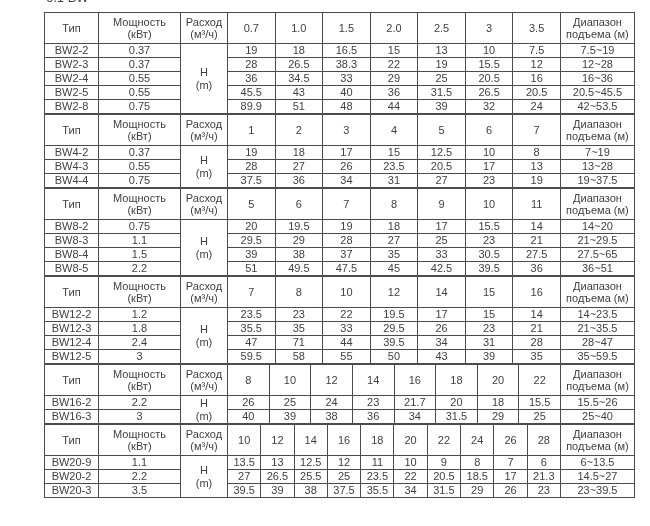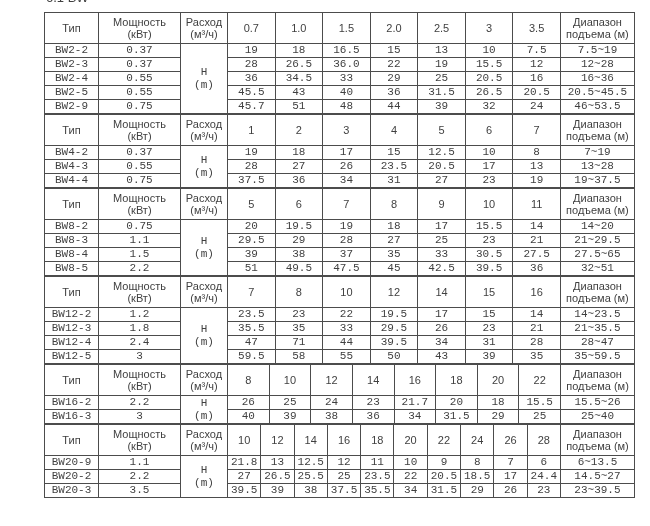--- a/index.html
+++ b/index.html
@@ -38,21 +38,21 @@
     text-align: center;
     vertical-align: middle;
     padding: 0;
     font-weight: normal;
     font-size: 11px;
     line-height: 1.12;
     overflow: hidden;
     white-space: nowrap;
   }
   tr.head-row { height: 31px; }
-  tr.data-row { height: 14px; font-family: Liberation Mono, monospace; }
+  tr.data-row { height: 14px; }
   th.type-h { font-size: 15px; }
   td.h-cell  { font-size: 11.5px; }
   .cell-line { display: block; }
 </style>
 </head>
 <body>
 
 <div class="page-label">6.1 BW</div>
 <div class="tables-wrap">
     <table class="spec-table">
@@ -106,21 +106,21 @@
           <td>13</td>
           <td>10</td>
           <td>7.5</td>
           <td>7.5~19</td>
         </tr>
         <tr class="data-row">
           <td>BW2-3</td>
           <td>0.37</td>
           <td>28</td>
           <td>26.5</td>
-          <td>36.0</td>
+          <td>38.3</td>
           <td>22</td>
           <td>19</td>
           <td>15.5</td>
           <td>12</td>
           <td>12~28</td>
         </tr>
         <tr class="data-row">
           <td>BW2-4</td>
           <td>0.55</td>
           <td>36</td>
@@ -138,30 +138,30 @@
           <td>45.5</td>
           <td>43</td>
           <td>40</td>
           <td>36</td>
           <td>31.5</td>
           <td>26.5</td>
           <td>20.5</td>
           <td>20.5~45.5</td>
         </tr>
         <tr class="data-row">
-          <td>BW2-9</td>
+          <td>BW2-8</td>
           <td>0.75</td>
-          <td>45.7</td>
+          <td>89.9</td>
           <td>51</td>
           <td>48</td>
           <td>44</td>
           <td>39</td>
           <td>32</td>
           <td>24</td>
-          <td>46~53.5</td>
+          <td>42~53.5</td>
         </tr>
       </tbody>
     </table>
     <table class="spec-table">
       <colgroup>
         <col style="width: 54px;">
         <col style="width: 82px;">
         <col style="width: 47px;">
         <col style="width: 47.5714px;">
         <col style="width: 47.5714px;">
@@ -317,21 +317,21 @@
         <tr class="data-row">
           <td>BW8-5</td>
           <td>2.2</td>
           <td>51</td>
           <td>49.5</td>
           <td>47.5</td>
           <td>45</td>
           <td>42.5</td>
           <td>39.5</td>
           <td>36</td>
-          <td>32~51</td>
+          <td>36~51</td>
         </tr>
       </tbody>
     </table>
     <table class="spec-table">
       <colgroup>
         <col style="width: 54px;">
         <col style="width: 82px;">
         <col style="width: 47px;">
         <col style="width: 47.5714px;">
         <col style="width: 47.5714px;">
@@ -533,21 +533,21 @@
             <span class="cell-line">подъема (м)</span>
           </th>
         </tr>
         <tr class="data-row">
           <td>BW20-9</td>
           <td>1.1</td>
           <td class="h-cell" rowspan="3">
             <span class="cell-line">H</span>
             <span class="cell-line">(m)</span>
           </td>
-          <td>21.8</td>
+          <td>13.5</td>
           <td>13</td>
           <td>12.5</td>
           <td>12</td>
           <td>11</td>
           <td>10</td>
           <td>9</td>
           <td>8</td>
           <td>7</td>
           <td>6</td>
           <td>6~13.5</td>
@@ -557,21 +557,21 @@
           <td>2.2</td>
           <td>27</td>
           <td>26.5</td>
           <td>25.5</td>
           <td>25</td>
           <td>23.5</td>
           <td>22</td>
           <td>20.5</td>
           <td>18.5</td>
           <td>17</td>
-          <td>24.4</td>
+          <td>21.3</td>
           <td>14.5~27</td>
         </tr>
         <tr class="data-row">
           <td>BW20-3</td>
           <td>3.5</td>
           <td>39.5</td>
           <td>39</td>
           <td>38</td>
           <td>37.5</td>
           <td>35.5</td>

